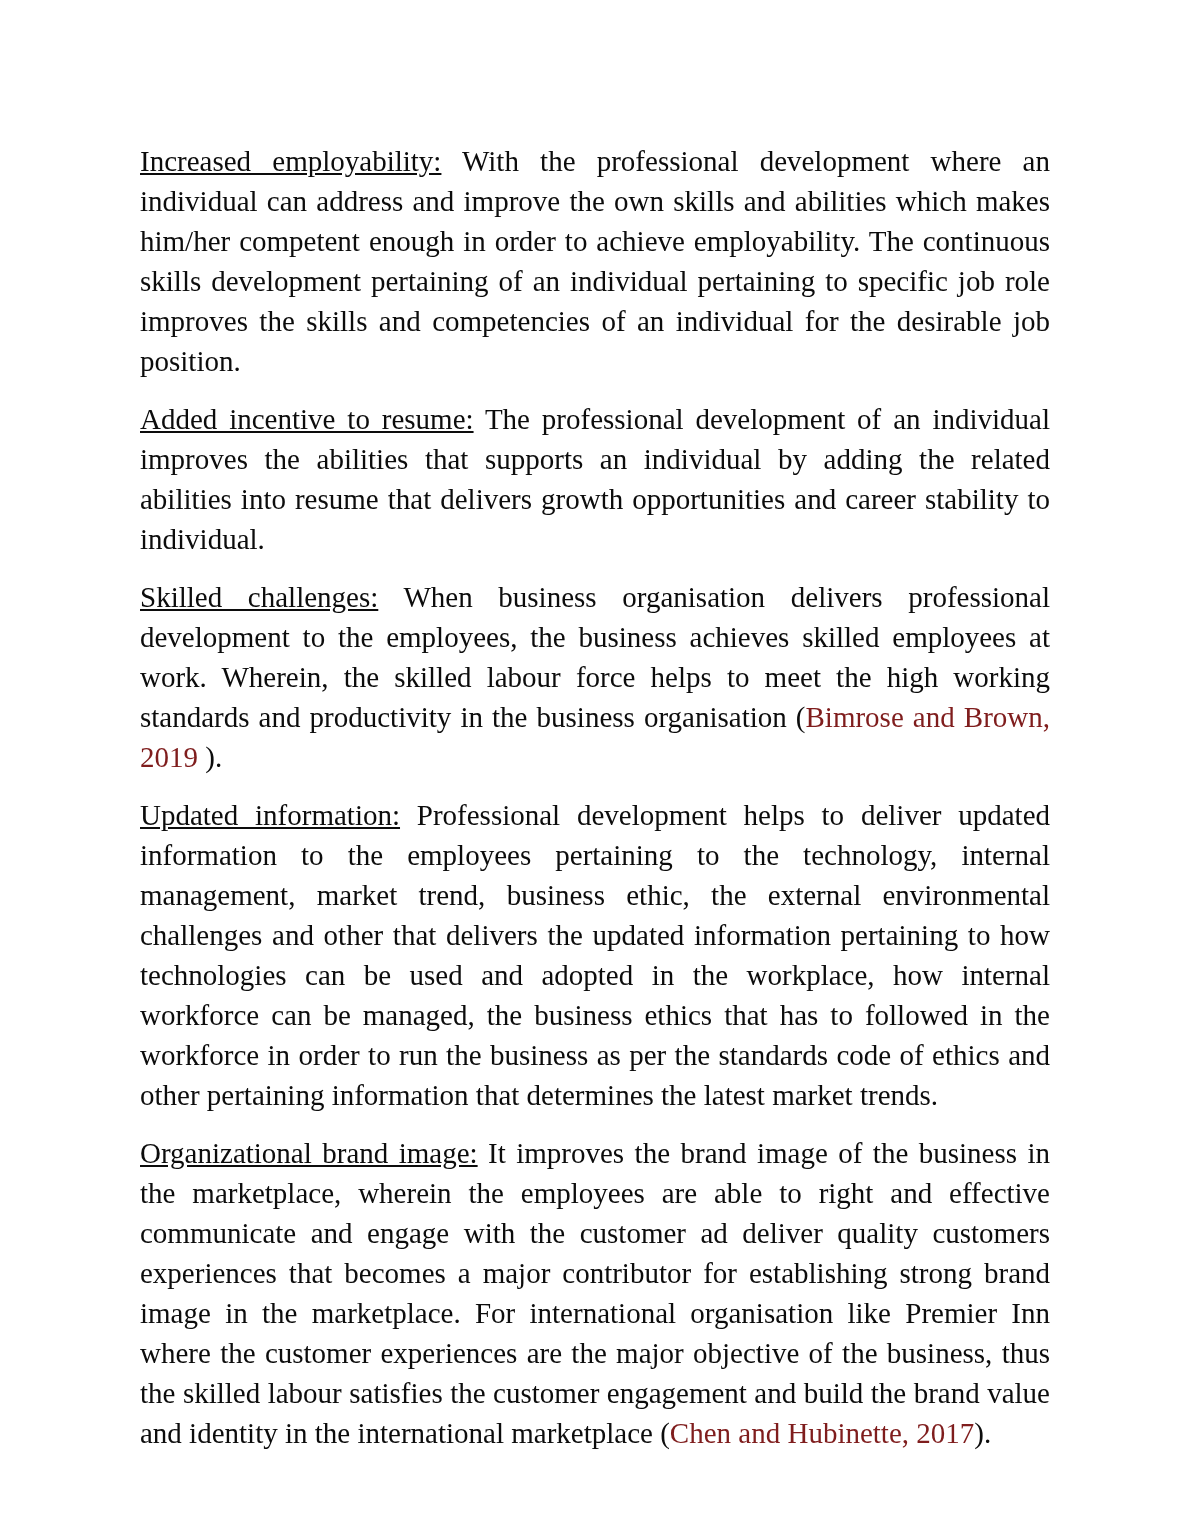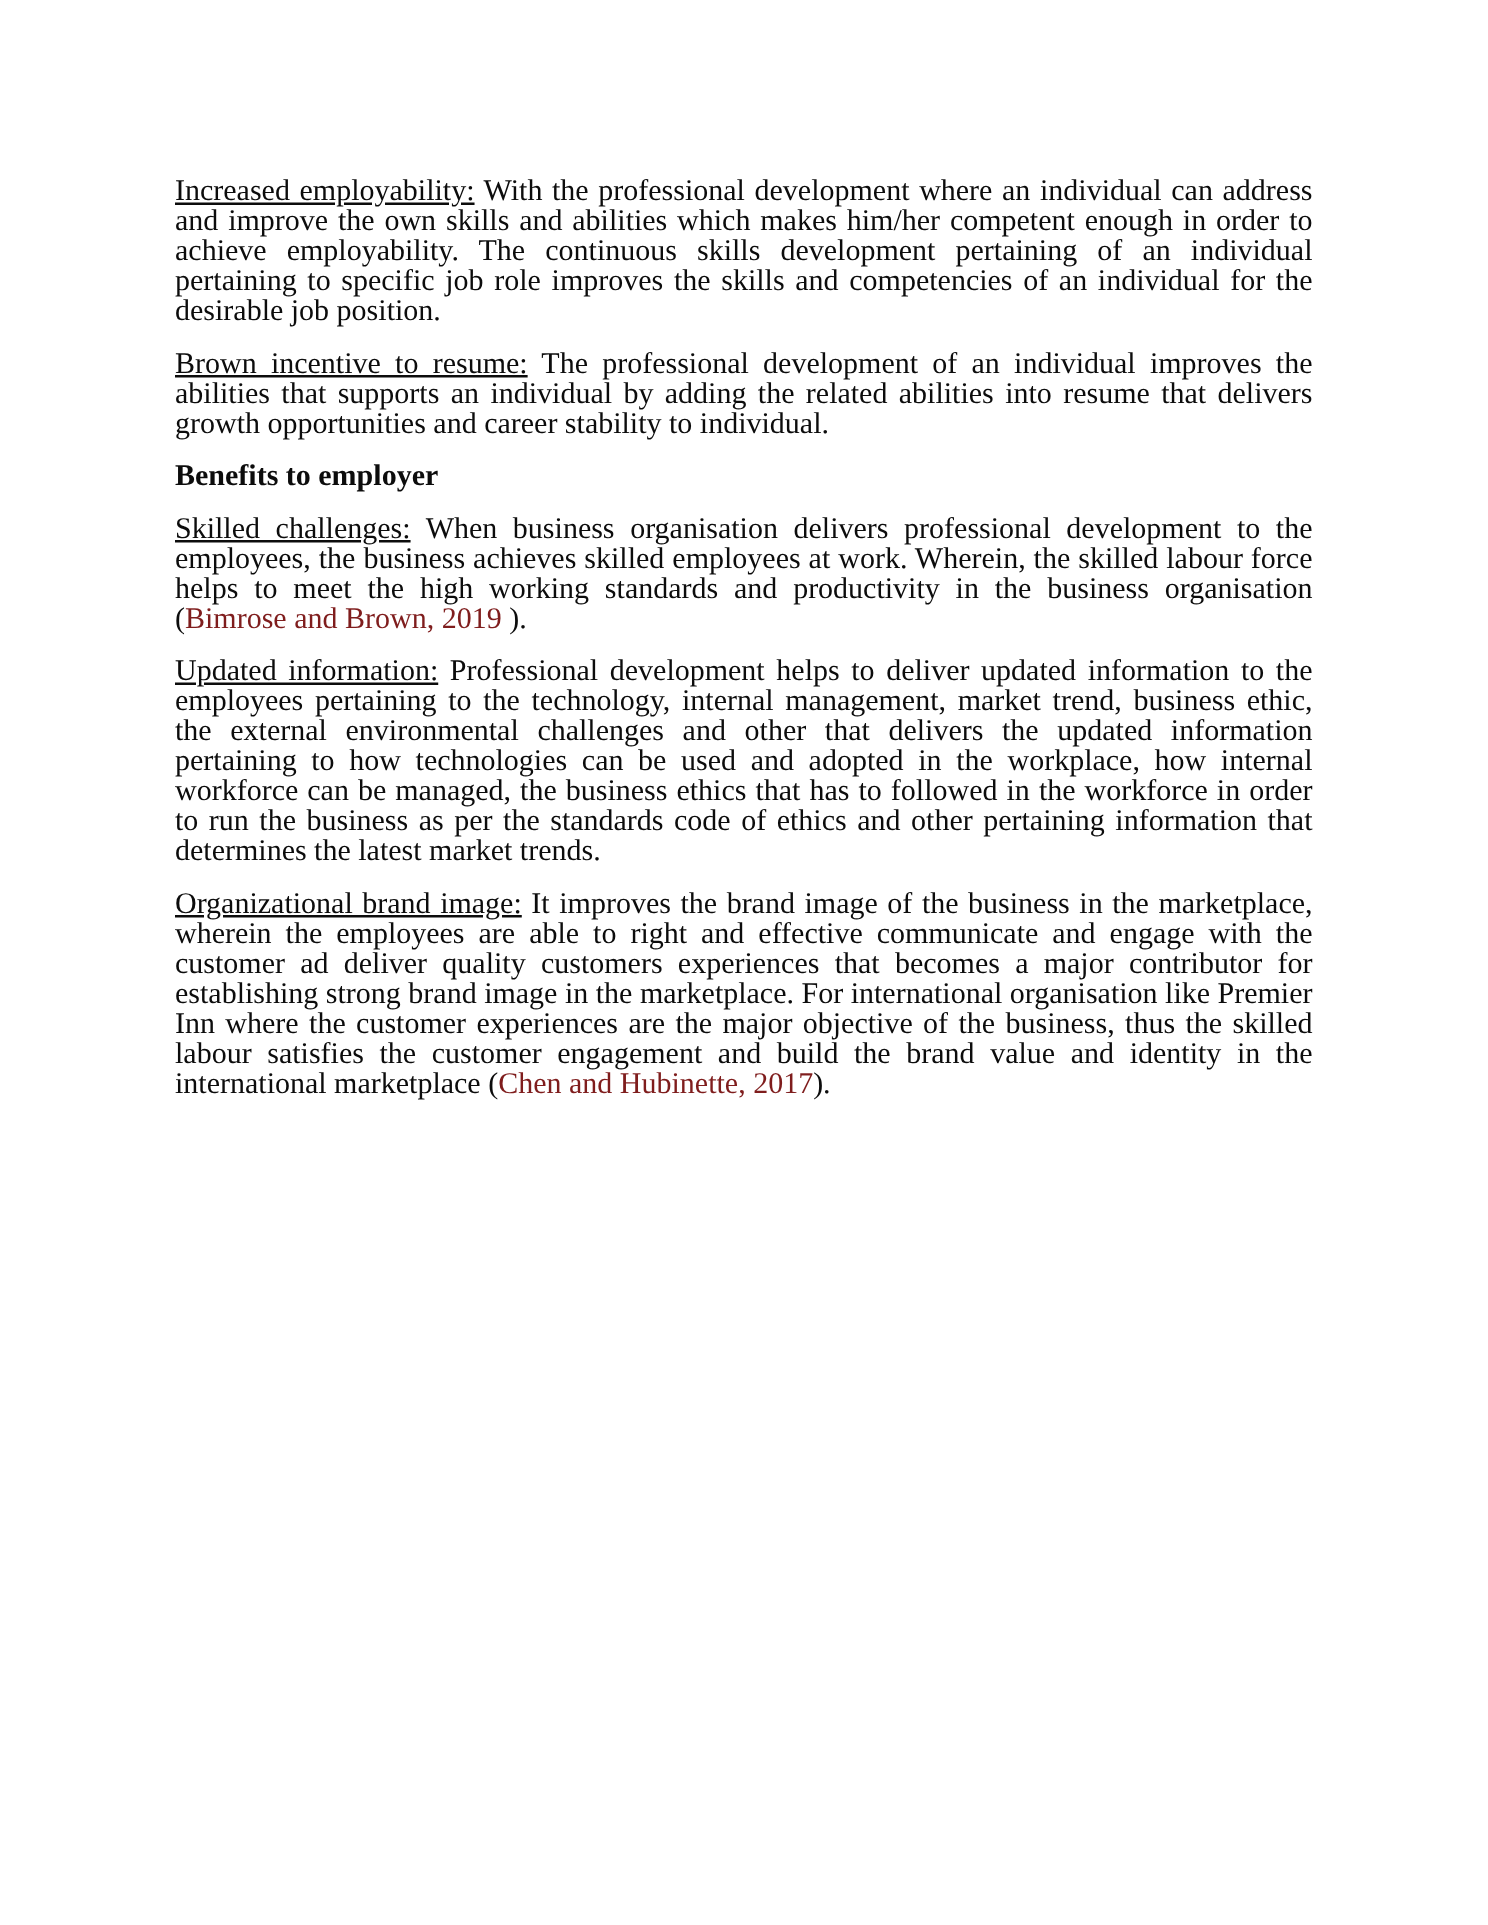--- a/index.html
+++ b/index.html
@@ -9,22 +9,22 @@
     color: #0c0c0c;
   }
   .page {
     width: 1190px;
     height: 1540px;
     background: #ffffff;
     padding: 141px 140px 0 140px;
     overflow: hidden;
   }
   .doc p, .doc h3 {
-    font-size: 24px;
-    line-height: 24px;
+    font-size: 29px;
+    line-height: 40px;
     text-align: justify;
     margin: 0 0 18px 0;
     font-weight: normal;
   }
   .doc h3 {
     font-weight: bold;
     text-align: left;
   }
   .lead {
     text-decoration: underline;
@@ -34,23 +34,22 @@
   }
 </style>
 </head>
 <body>
 
 <div class="page">
   <div class="doc">
 
     <p><span class="lead">Increased employability:</span><span> With the professional development where an individual can address and improve the own skills and abilities which makes him/her competent enough in order to achieve employability. The continuous skills development pertaining of an individual pertaining to specific job role improves the skills and competencies of an individual for the desirable job position.</span></p>
 
-    <p><span class="lead">Brown incentive to resume:</span><span> The professional development of an individual improves the abilities that supports an individual by adding the related abilities into resume that delivers growth opportunities and career stability to individual.</span></p>
+    <p><span class="lead">Added incentive to resume:</span><span> The professional development of an individual improves the abilities that supports an individual by adding the related abilities into resume that delivers growth opportunities and career stability to individual.</span></p>
 
-    <h3>Benefits to employer</h3>
 
     <p><span class="lead">Skilled challenges:</span><span> When business organisation delivers professional development to the employees, the business achieves skilled employees at work. Wherein, the skilled labour force helps to meet the high working standards and productivity in the business organisation (</span><span class="citation">Bimrose and Brown, 2019 </span><span>).</span></p>
 
     <p><span class="lead">Updated information:</span><span> Professional development helps to deliver updated information to the employees pertaining to the technology, internal management, market trend, business ethic, the external environmental challenges and other that delivers the updated information pertaining to how technologies can be used and adopted in the workplace, how internal workforce can be managed, the business ethics that has to followed in the workforce in order to run the business as per the standards code of ethics and other pertaining information that determines the latest market trends.</span></p>
 
     <p><span class="lead">Organizational brand image:</span><span> It improves the brand image of the business in the marketplace, wherein the employees are able to right and effective communicate and engage with the customer ad deliver quality customers experiences that becomes a major contributor for establishing strong brand image in the marketplace. For international organisation like Premier Inn where the customer experiences are the major objective of the business, thus the skilled labour satisfies the customer engagement and build the brand value and identity in the international marketplace (</span><span class="citation">Chen and Hubinette, 2017</span><span>).</span></p>
 
   </div>
 </div>
 

